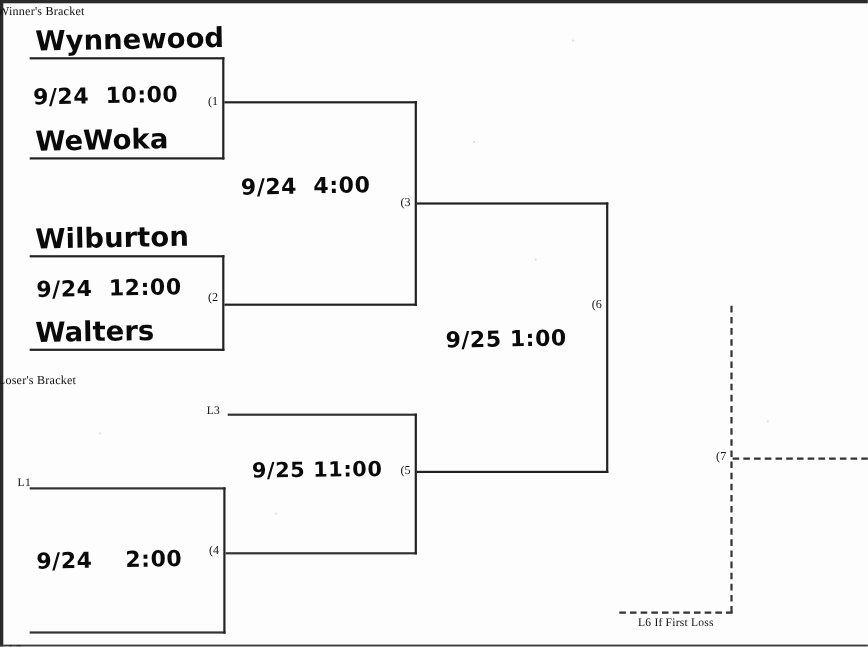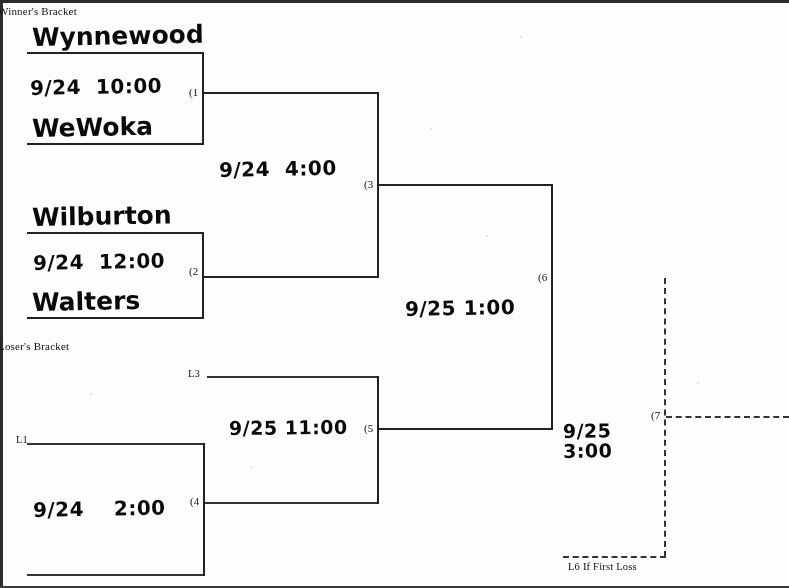--- a/index.html
+++ b/index.html
@@ -180,32 +180,30 @@
 
   <div class="seed" style="left:190px; top:495px;">(4</div>
 
   <div class="ln thin h" style="left:205px; top:502px; width:174px;"></div>
   <div class="ln v" style="left:377px; top:376px; height:128px;"></div>
 
   <div class="hand time-sm" style="left:229px; top:417px;">9/25 11:00</div>
 
   <div class="seed" style="left:364px; top:422px;">(5</div>
 
-  <div class="hand time-stack" style="left:563px; top:422px;">9/25
-3:00</div>
 
   <div class="dln v" style="left:664px; top:278px; height:279px;"></div>
 
   <div class="dln h" style="left:563px; top:556px; width:103px;"></div>
 
   <div class="dln h" style="left:666px; top:416px; width:123px;"></div>
 
   <div class="seed" style="left:651px; top:409px;">(7</div>
 
-  <div class="printed small" style="left:568px; top:561px;">L6 If First Loss</div>
+  <div class="printed small" style="left:580px; top:561px;">L6 If First Loss</div>
 
   <div class="speck" style="left:430px; top:128px; width:2px; height:2px;"></div>
   <div class="speck" style="left:697px; top:382px; width:2px; height:2px;"></div>
   <div class="speck" style="left:520px; top:36px; width:2px; height:2px;"></div>
   <div class="speck" style="left:250px; top:466px; width:2px; height:2px;"></div>
   <div class="speck" style="left:90px; top:393px; width:2px; height:2px;"></div>
   <div class="speck" style="left:486px; top:235px; width:2px; height:2px;"></div>
 
 </div>
 

